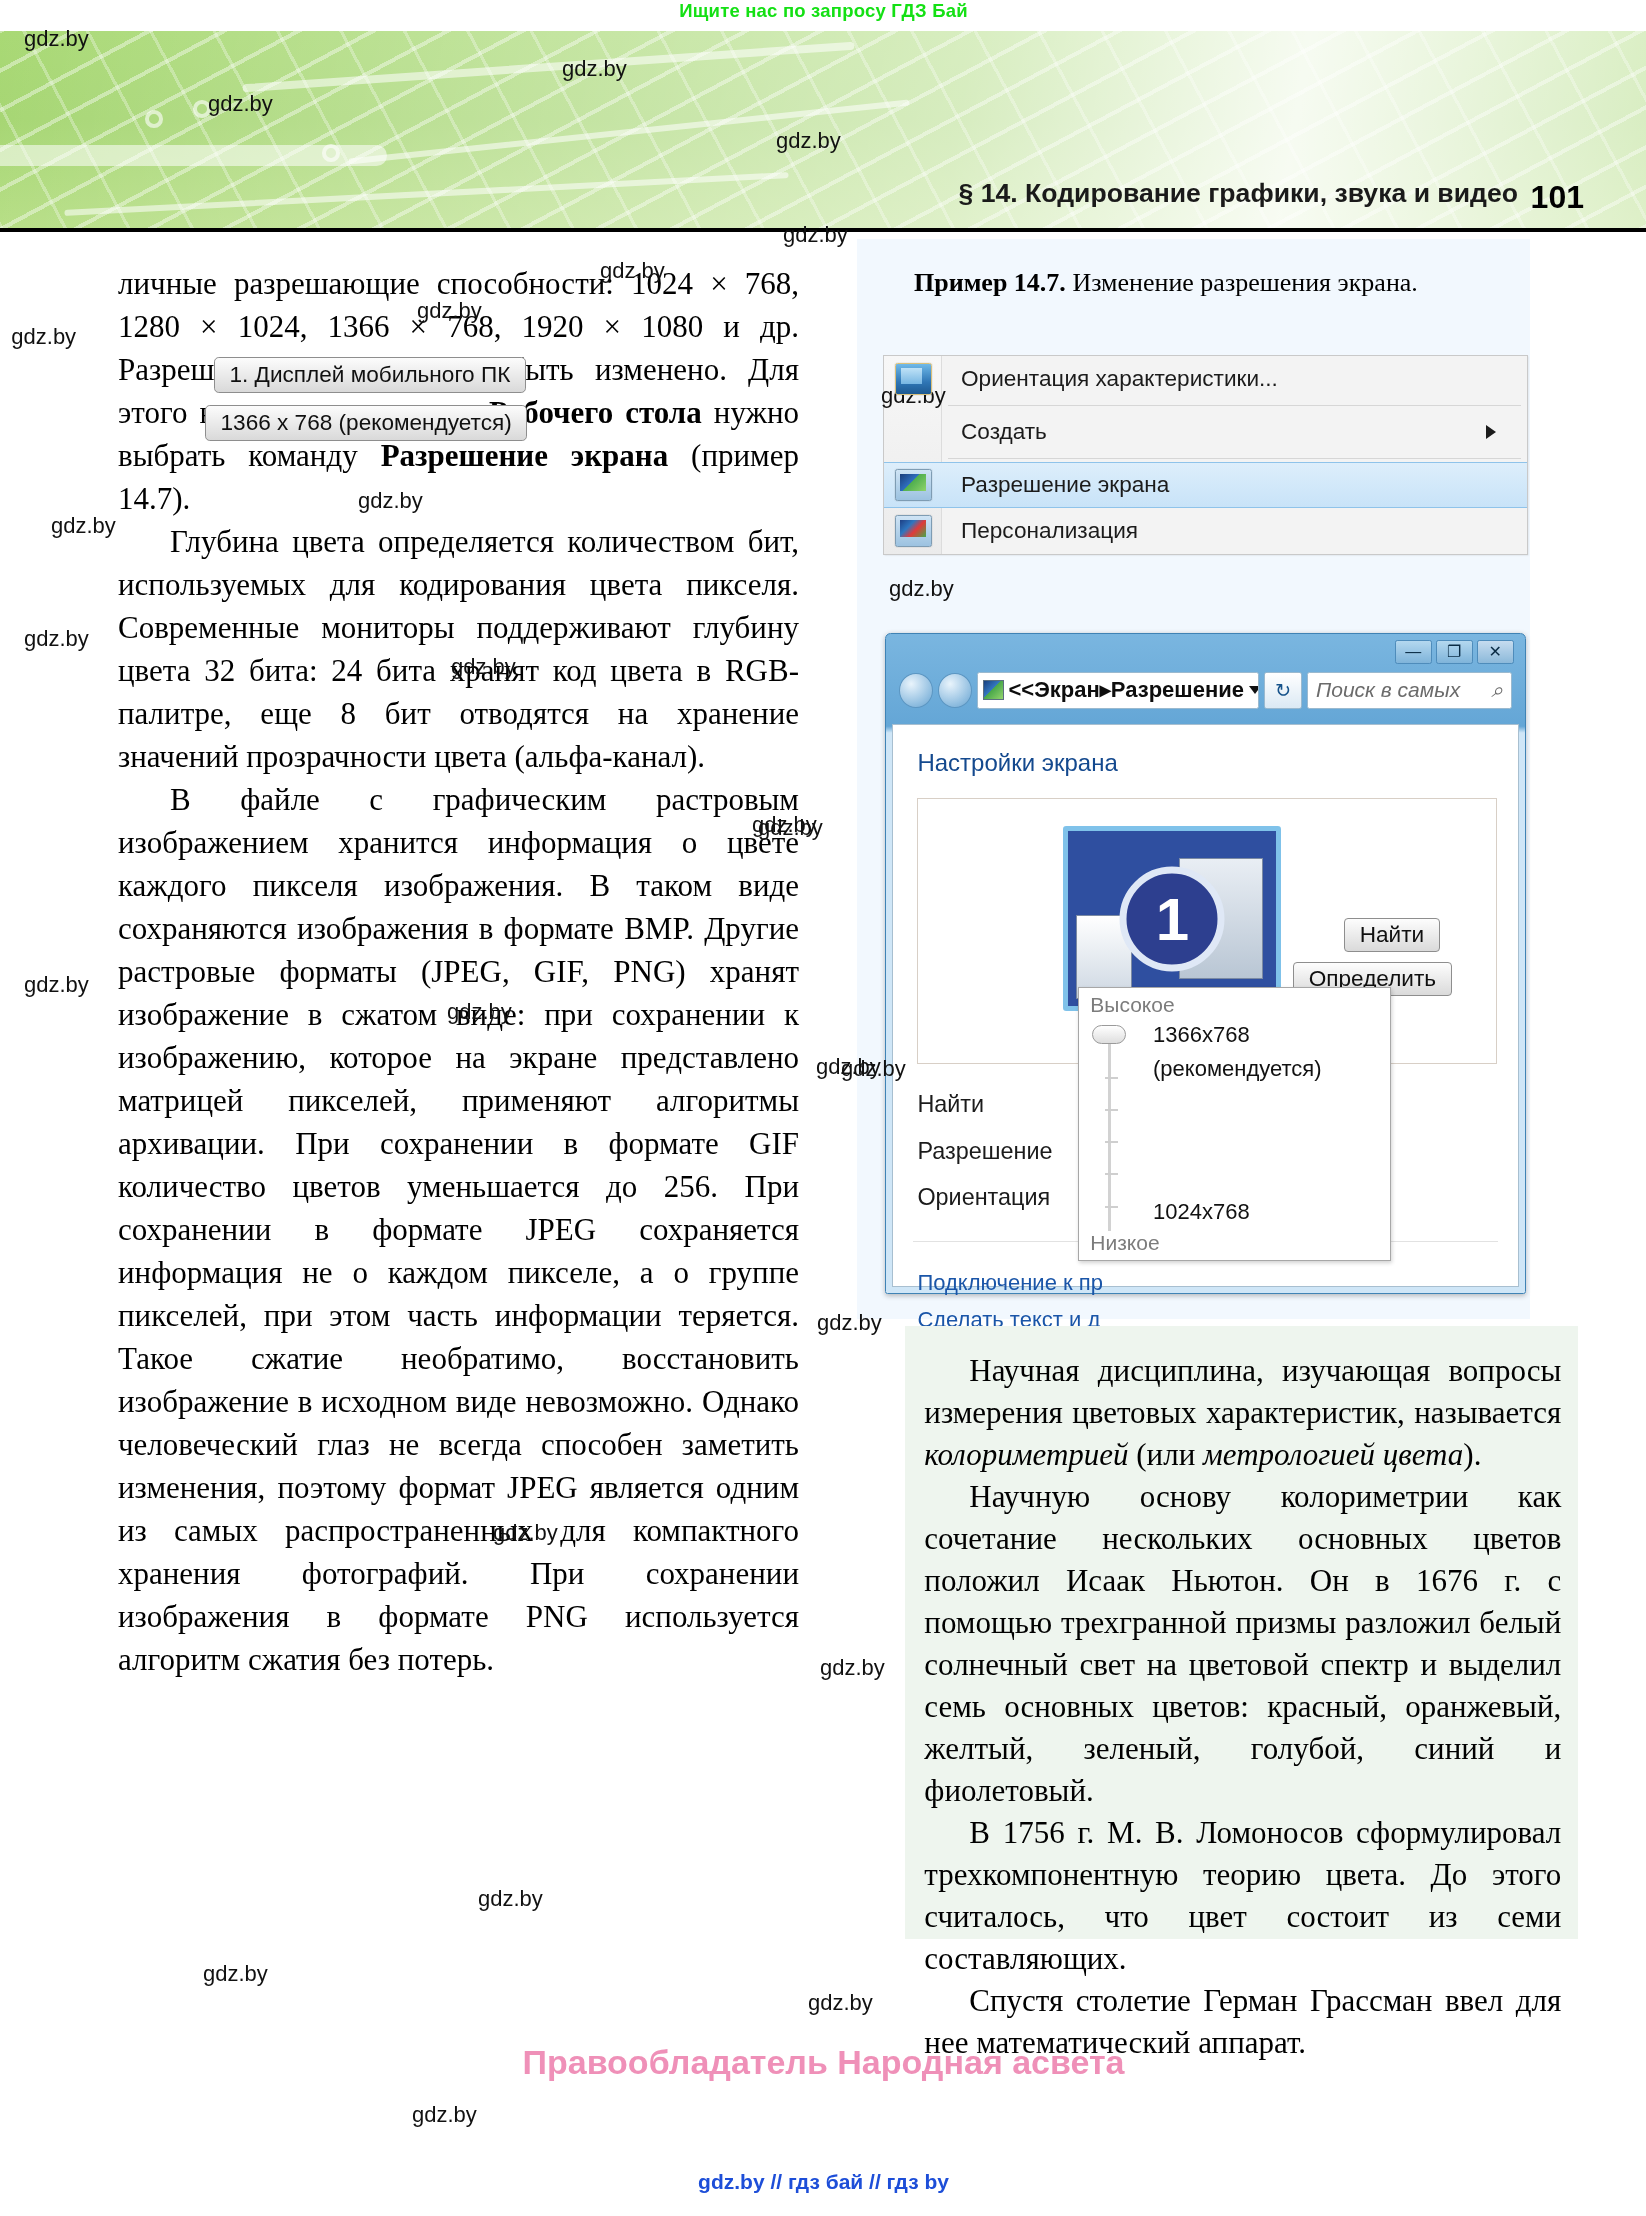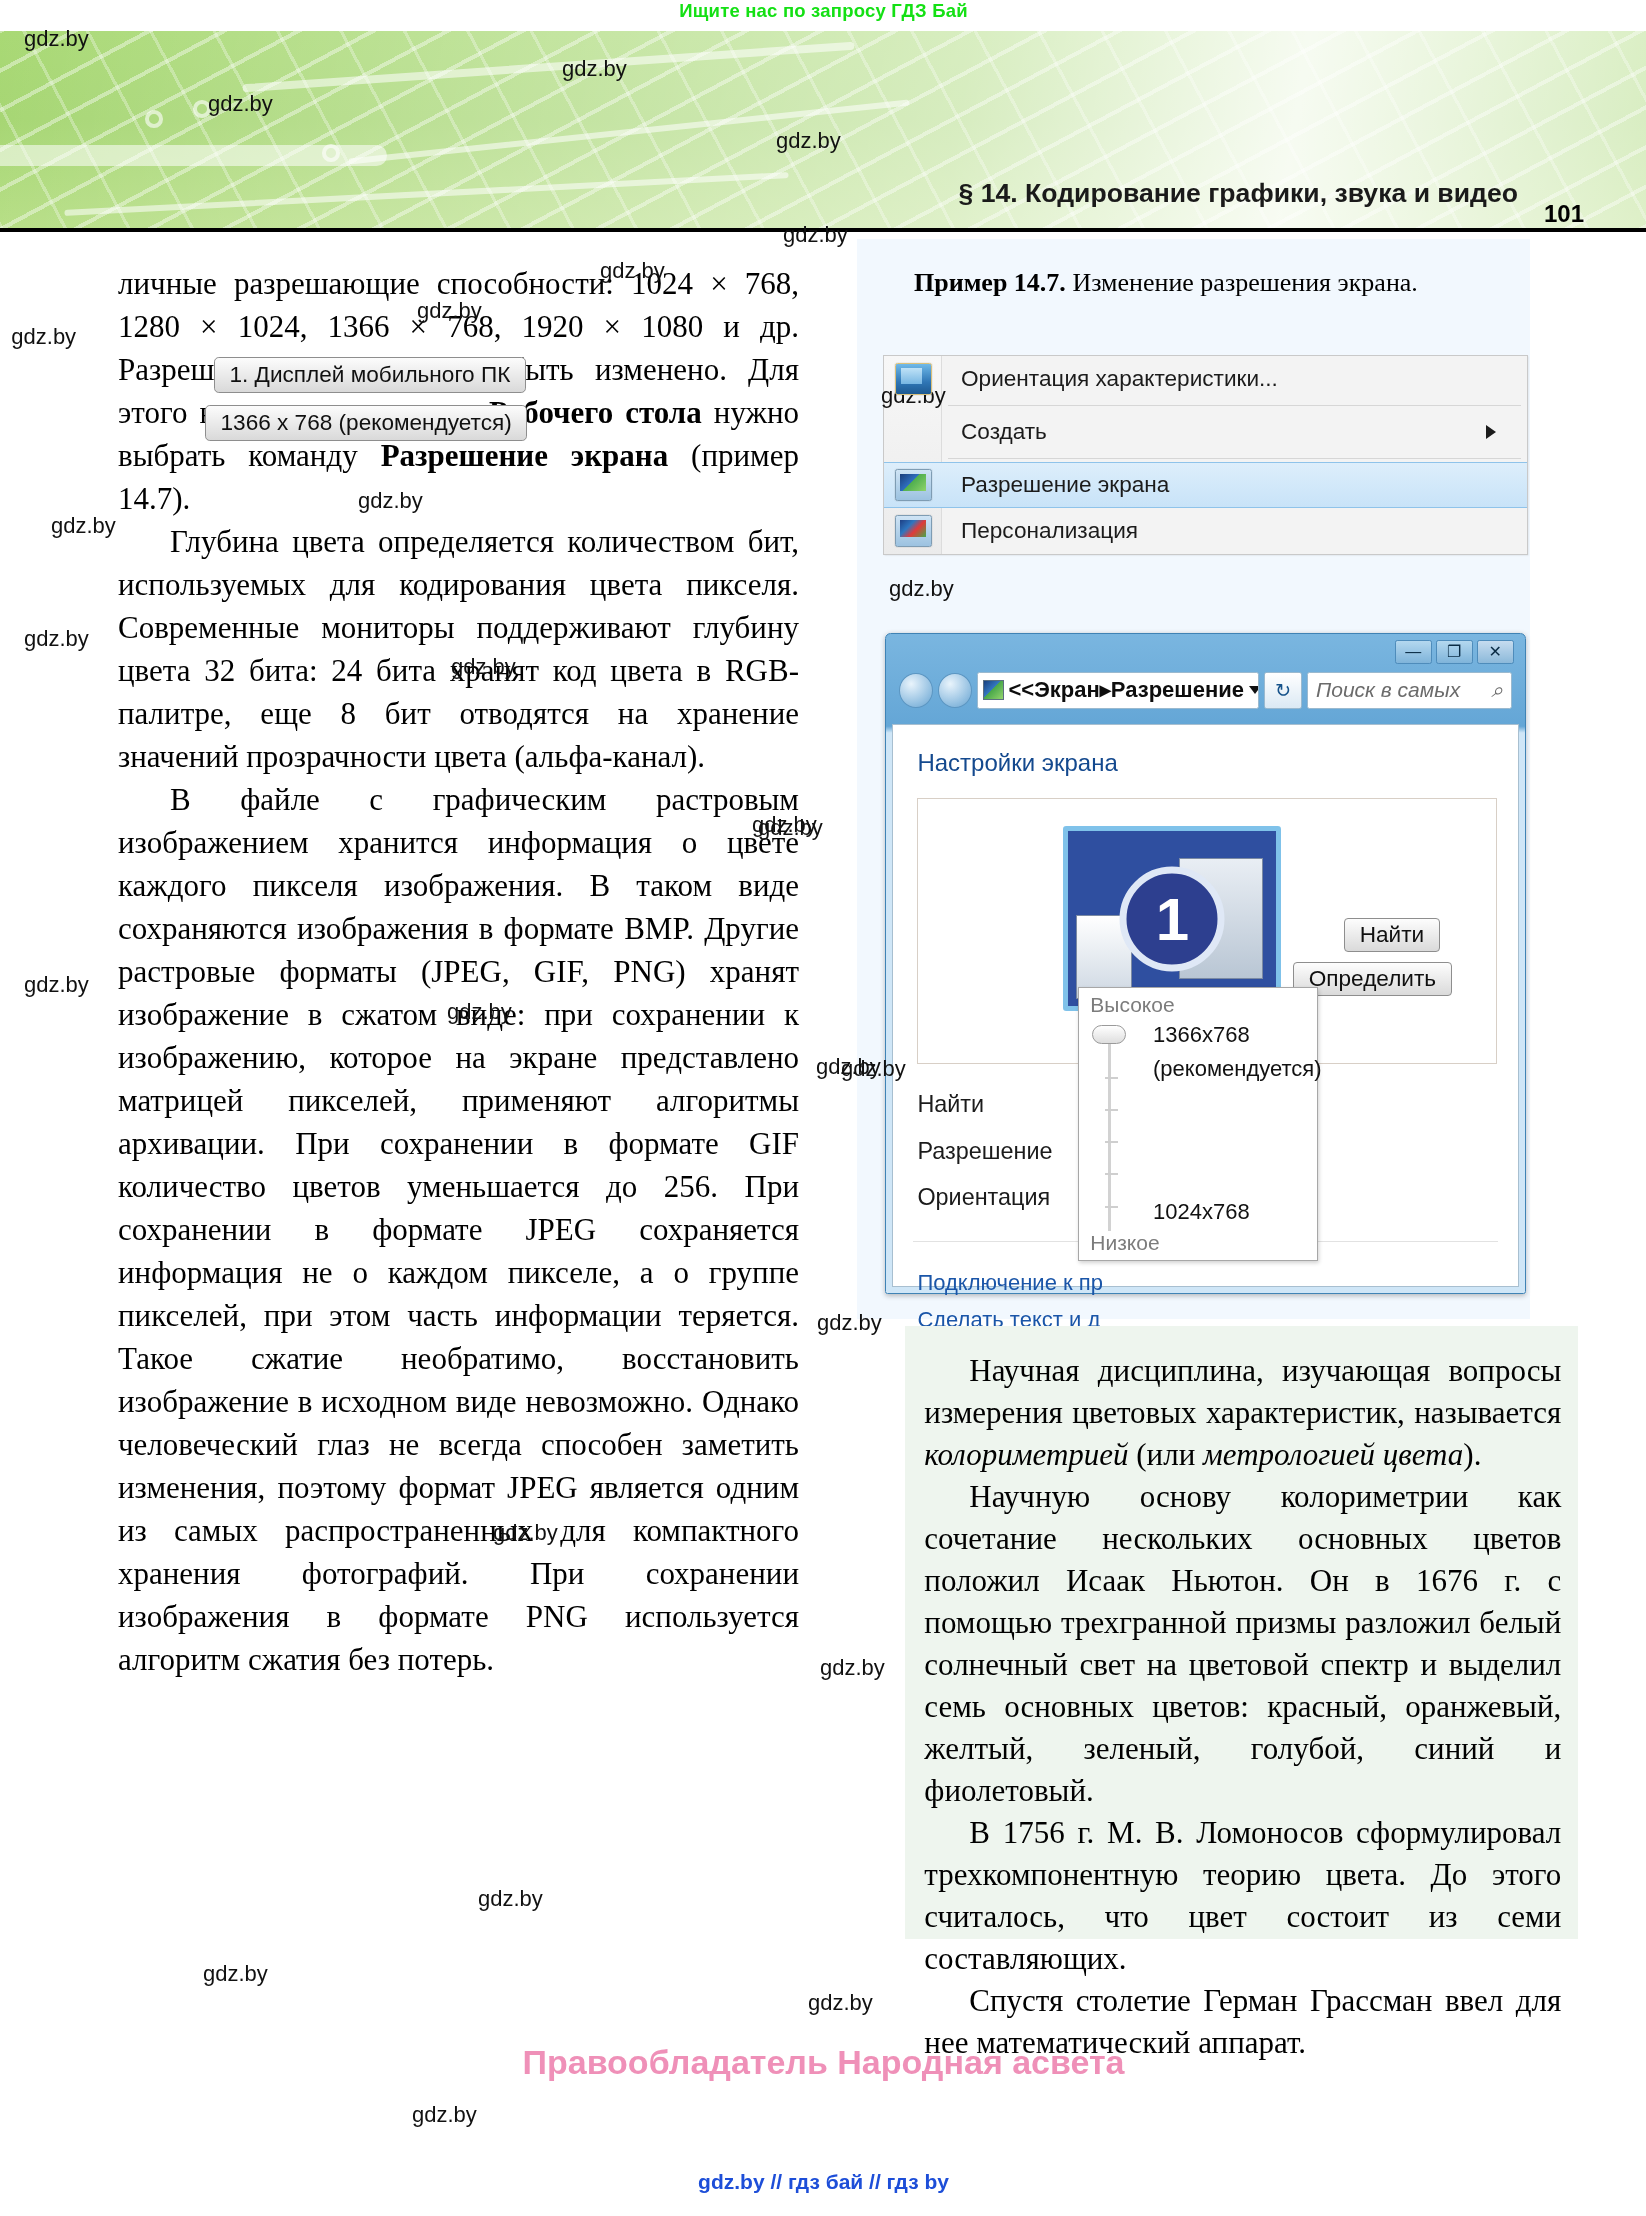--- a/index.html
+++ b/index.html
@@ -41,23 +41,23 @@
     border:4px solid rgba(255,255,255,.6); background:transparent;
   }
   .header-title{
     position:absolute; right:129px; bottom:19.3px;
     font-family:"Liberation Sans", sans-serif;
     font-size:26.6px; font-weight:bold; color:#1a1a1a;
     white-space:nowrap;
     margin-left:28px;
   }
   .header-page{
-    position:absolute; right:63px; bottom:0;
-    font-family:"Liberation Sans", sans-serif;
-    font-size:24px; font-weight:bold; color:#000;
+    position:absolute; right:63px; bottom:12px;
+    font-family:"Liberation Sans", sans-serif;
+    font-size:32px; font-weight:bold; color:#000;
   }
 
   
   .wm{
     position:absolute;
     font-family:"Liberation Sans", sans-serif;
     font-size:22px; color:#111; white-space:nowrap;
     pointer-events:none;
   }
 
@@ -271,21 +271,21 @@
   }
   .hr1{ top:516px; }
   .hr2{ top:654px; }
 
   .btn-apply{
     position:absolute; right:19.3px; top:671px;
   }
 
   
   .res-popup{
-    position:absolute; left:1078px; top:987px; width:240px; height:274px;
+    position:absolute; left:1078px; top:987px; width:313px; height:274px;
     background:#ffffff; border:0.8px solid #a7a7a7;
     font-family:"Liberation Sans", sans-serif;
     z-index:30;
     box-shadow:0.8px 1.6px 4px rgba(0,0,0,.18);
   }
   .res-top-label{ position:absolute; left:11.3px; top:4.8px; font-size:21px; color:#7c7c7c; }
   .res-bot-label{ position:absolute; left:11.3px; bottom:4.8px; font-size:21px; color:#7c7c7c; }
   .slider-track{
     position:absolute; left:29px; top:42px; width:3.2px; height:201px;
     background:#d2d2d2;

